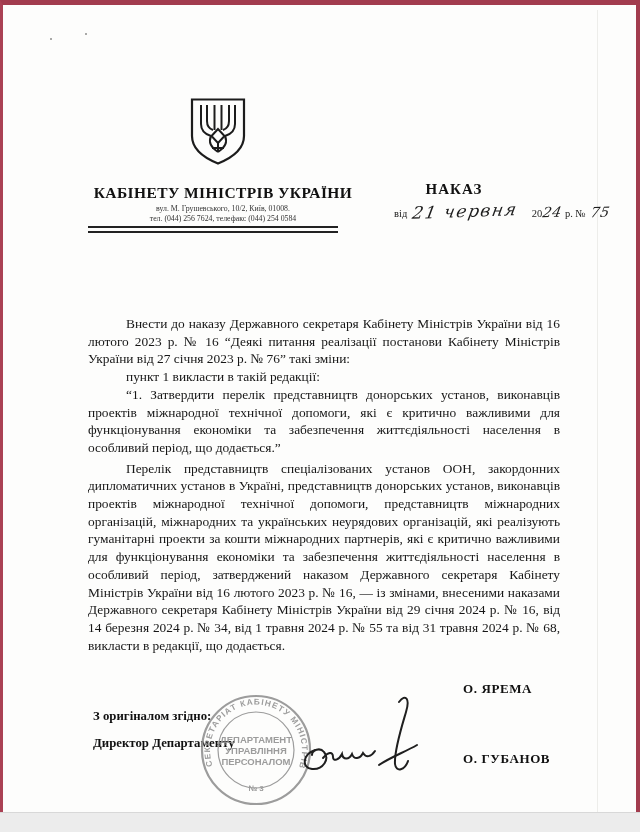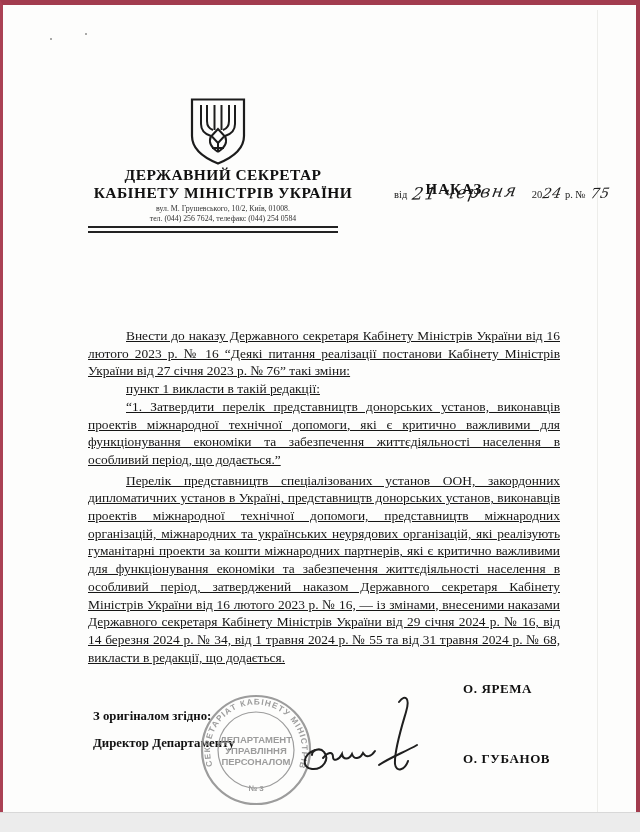--- a/index.html
+++ b/index.html
@@ -62,41 +62,40 @@
         <path d="M33.5,7 v25"></path>
         <path d="M30,31 l-6.5,7 6.5,7 6.5,-7 z"></path>
         <path d="M30,45 v9"></path>
         <path d="M24,50 h12"></path>
         <path d="M23,38 q-4,9 7,16"></path>
         <path d="M37,38 q4,9 -7,16"></path>
       </g>
     </svg>
   </div>
 
-  <div class="abs center org-name" style="left:70px;top:161px;width:300px;">ДЕРЖАВНИЙ СЕКРЕТАР</div>
   <div class="abs center org-name" style="left:70px;top:179px;width:300px;">КАБІНЕТУ МІНІСТРІВ УКРАЇНИ</div>
 
   <div class="abs center addr" style="left:70px;top:199px;width:300px;">вул. М. Грушевського, 10/2, Київ, 01008.</div>
   <div class="abs center addr" style="left:70px;top:208.5px;width:300px;">тел. (044) 256 7624, телефакс (044) 254 0584</div>
 
   <div class="abs double-rule" style="left:85px;top:221px;width:250px;"></div>
 
   <div class="abs center doc-type" style="left:390px;top:176px;width:122px;">НАКАЗ</div>
 
-  <div class="abs date-row" style="left:391px;top:177px;width:185px;">
+  <div class="abs date-row" style="left:391px;top:196px;width:185px;">
     <span class="printed-small">від</span>
     <span class="hand">21 червня</span>
     <span class="printed-small" style="margin-left:8px;">20</span>
     <span class="hand hand-sm" style="margin-left:-5px;">24</span>
     <span class="printed-small" style="margin-left:-3px;">р. №</span>
     <span class="hand hand-sm">75</span>
   </div>
 
 
-  <div class="abs body-text" style="left:85px;top:322px;width:472px;text-decoration:underline;">
+  <div class="abs body-text" style="left:85px;top:310px;width:472px;">
     <p>Внести до наказу Державного секретаря Кабінету Міністрів України від 16 лютого 2023 р. № 16 “Деякі питання реалізації постанови Кабінету Міністрів України від 27 січня 2023 р. № 76” такі зміни:</p>
     <p class="no-just">пункт 1 викласти в такій редакції:</p>
     <p>“1. Затвердити перелік представництв донорських установ, виконавців проектів міжнародної технічної допомоги, які є критично важливими для функціонування економіки та забезпечення життєдіяльності населення в особливий період, що додається.”</p>
     <p style="margin-top:3px;">Перелік представництв спеціалізованих установ ООН, закордонних дипломатичних установ в Україні, представництв донорських установ, виконавців проектів міжнародної технічної допомоги, представництв міжнародних організацій, міжнародних та українських неурядових організацій, які реалізують гуманітарні проекти за кошти міжнародних партнерів, які є критично важливими для функціонування економіки та забезпечення життєдіяльності населення в особливий період, затверджений наказом Державного секретаря Кабінету Міністрів України від 16 лютого 2023 р. № 16, — із змінами, внесеними наказами Державного секретаря Кабінету Міністрів України від 29 січня 2024 р. № 16, від 14 березня 2024 р. № 34, від 1 травня 2024 р. № 55 та від 31 травня 2024 р. № 68, викласти в редакції, що додається.</p>
   </div>
 
   <div class="abs sig-name" style="left:460px;top:676px;">О. ЯРЕМА</div>
 
   <div class="abs left-sig" style="left:90px;top:703px;">З оригіналом згідно:</div>
   <div class="abs left-sig" style="left:90px;top:730px;">Директор Департаменту</div>

